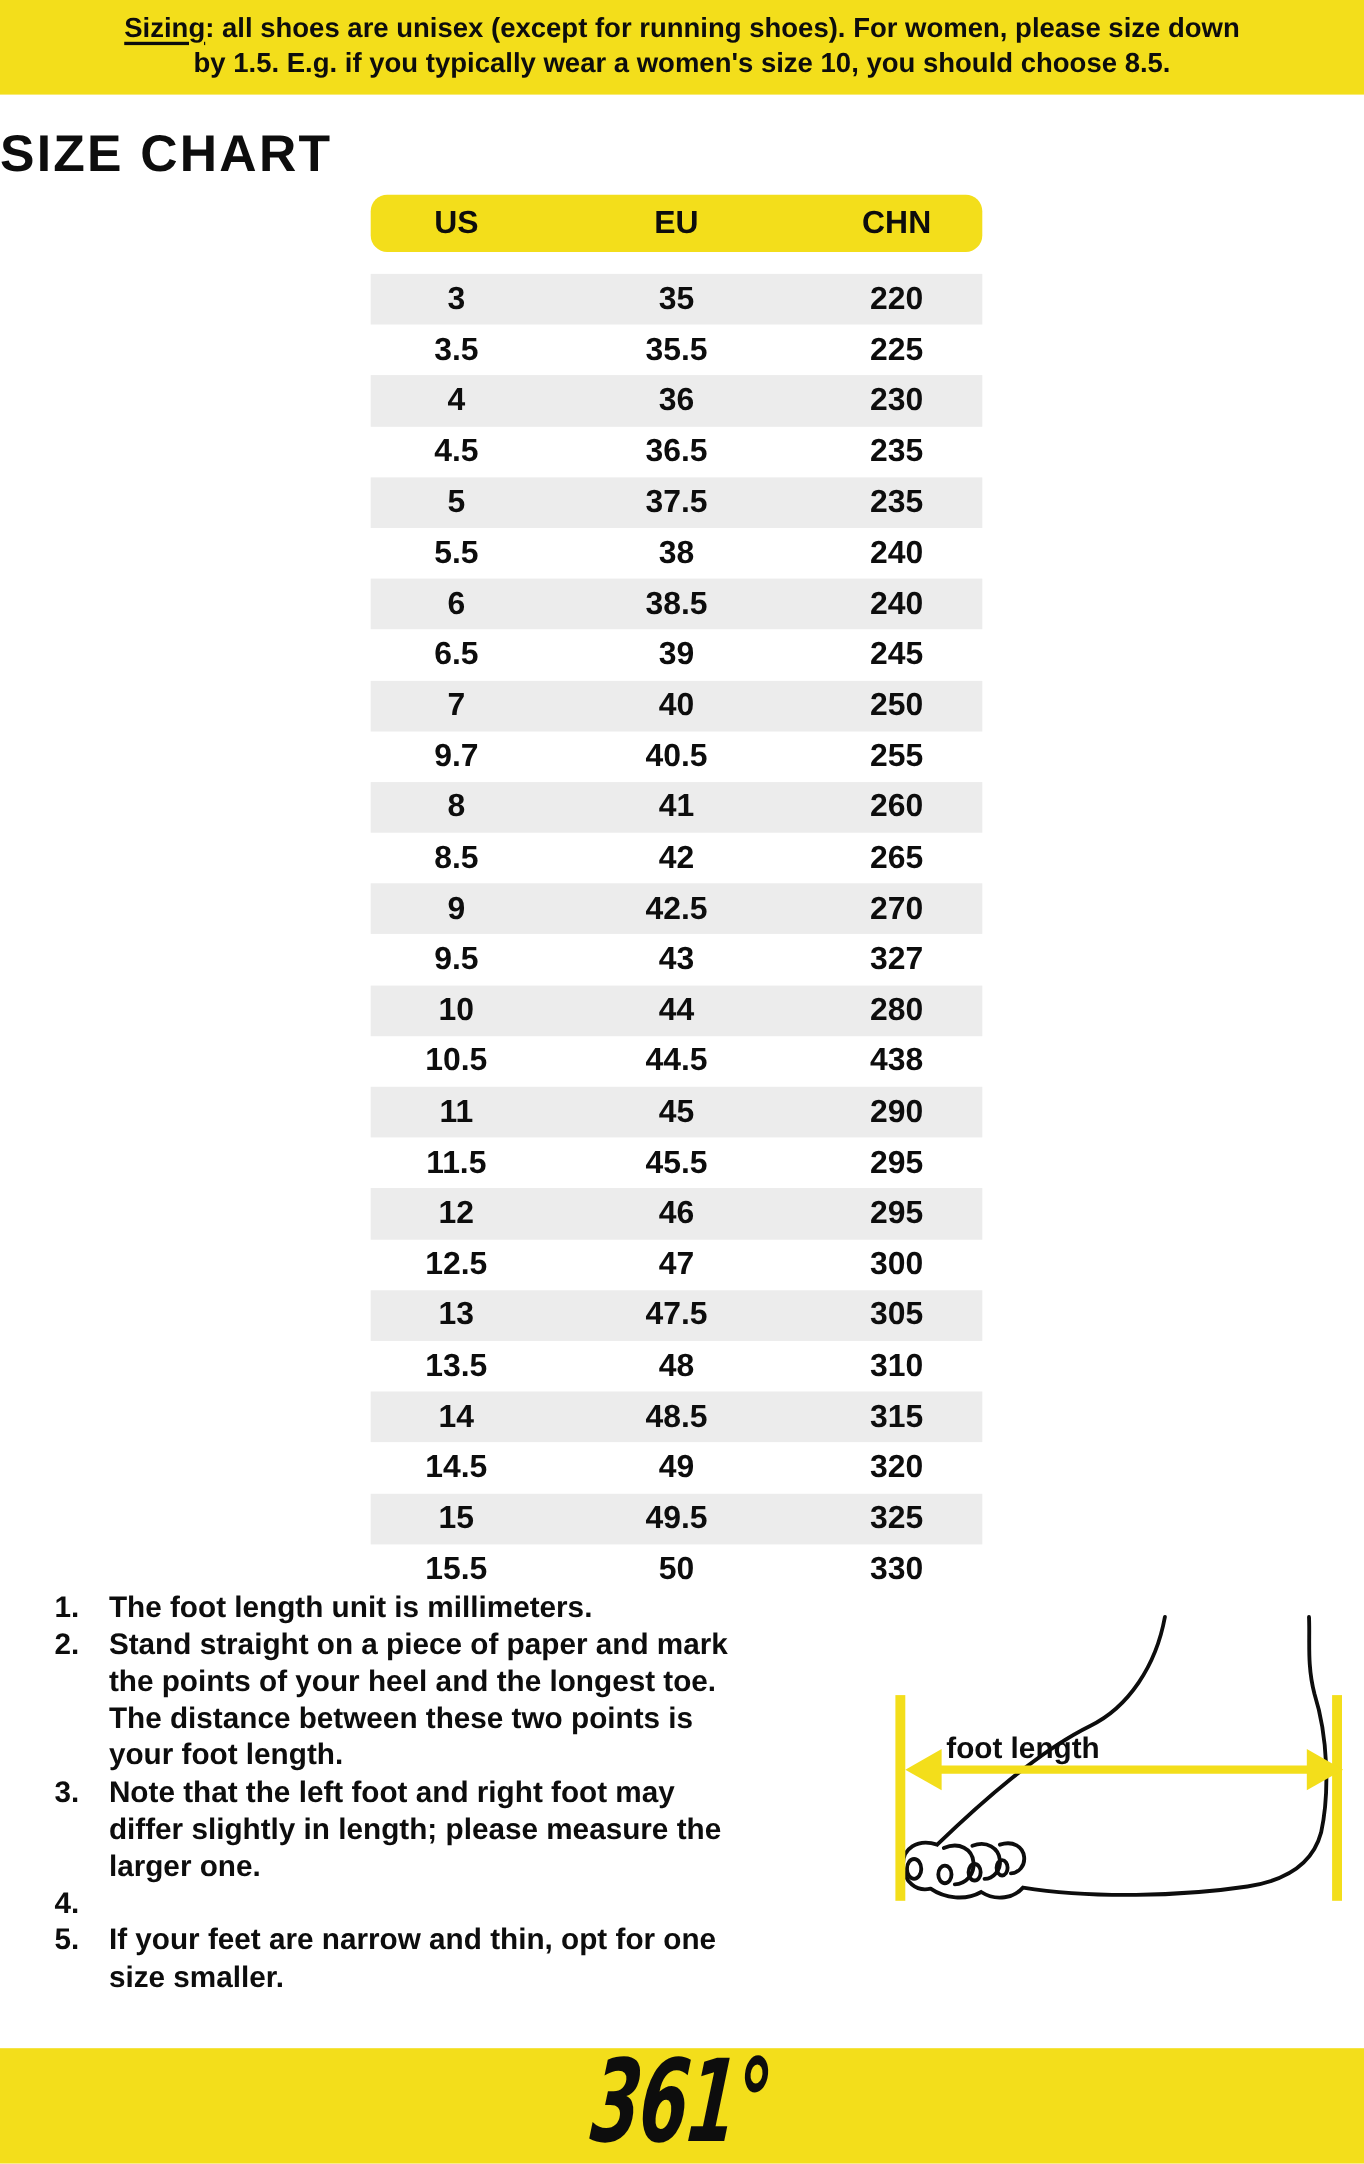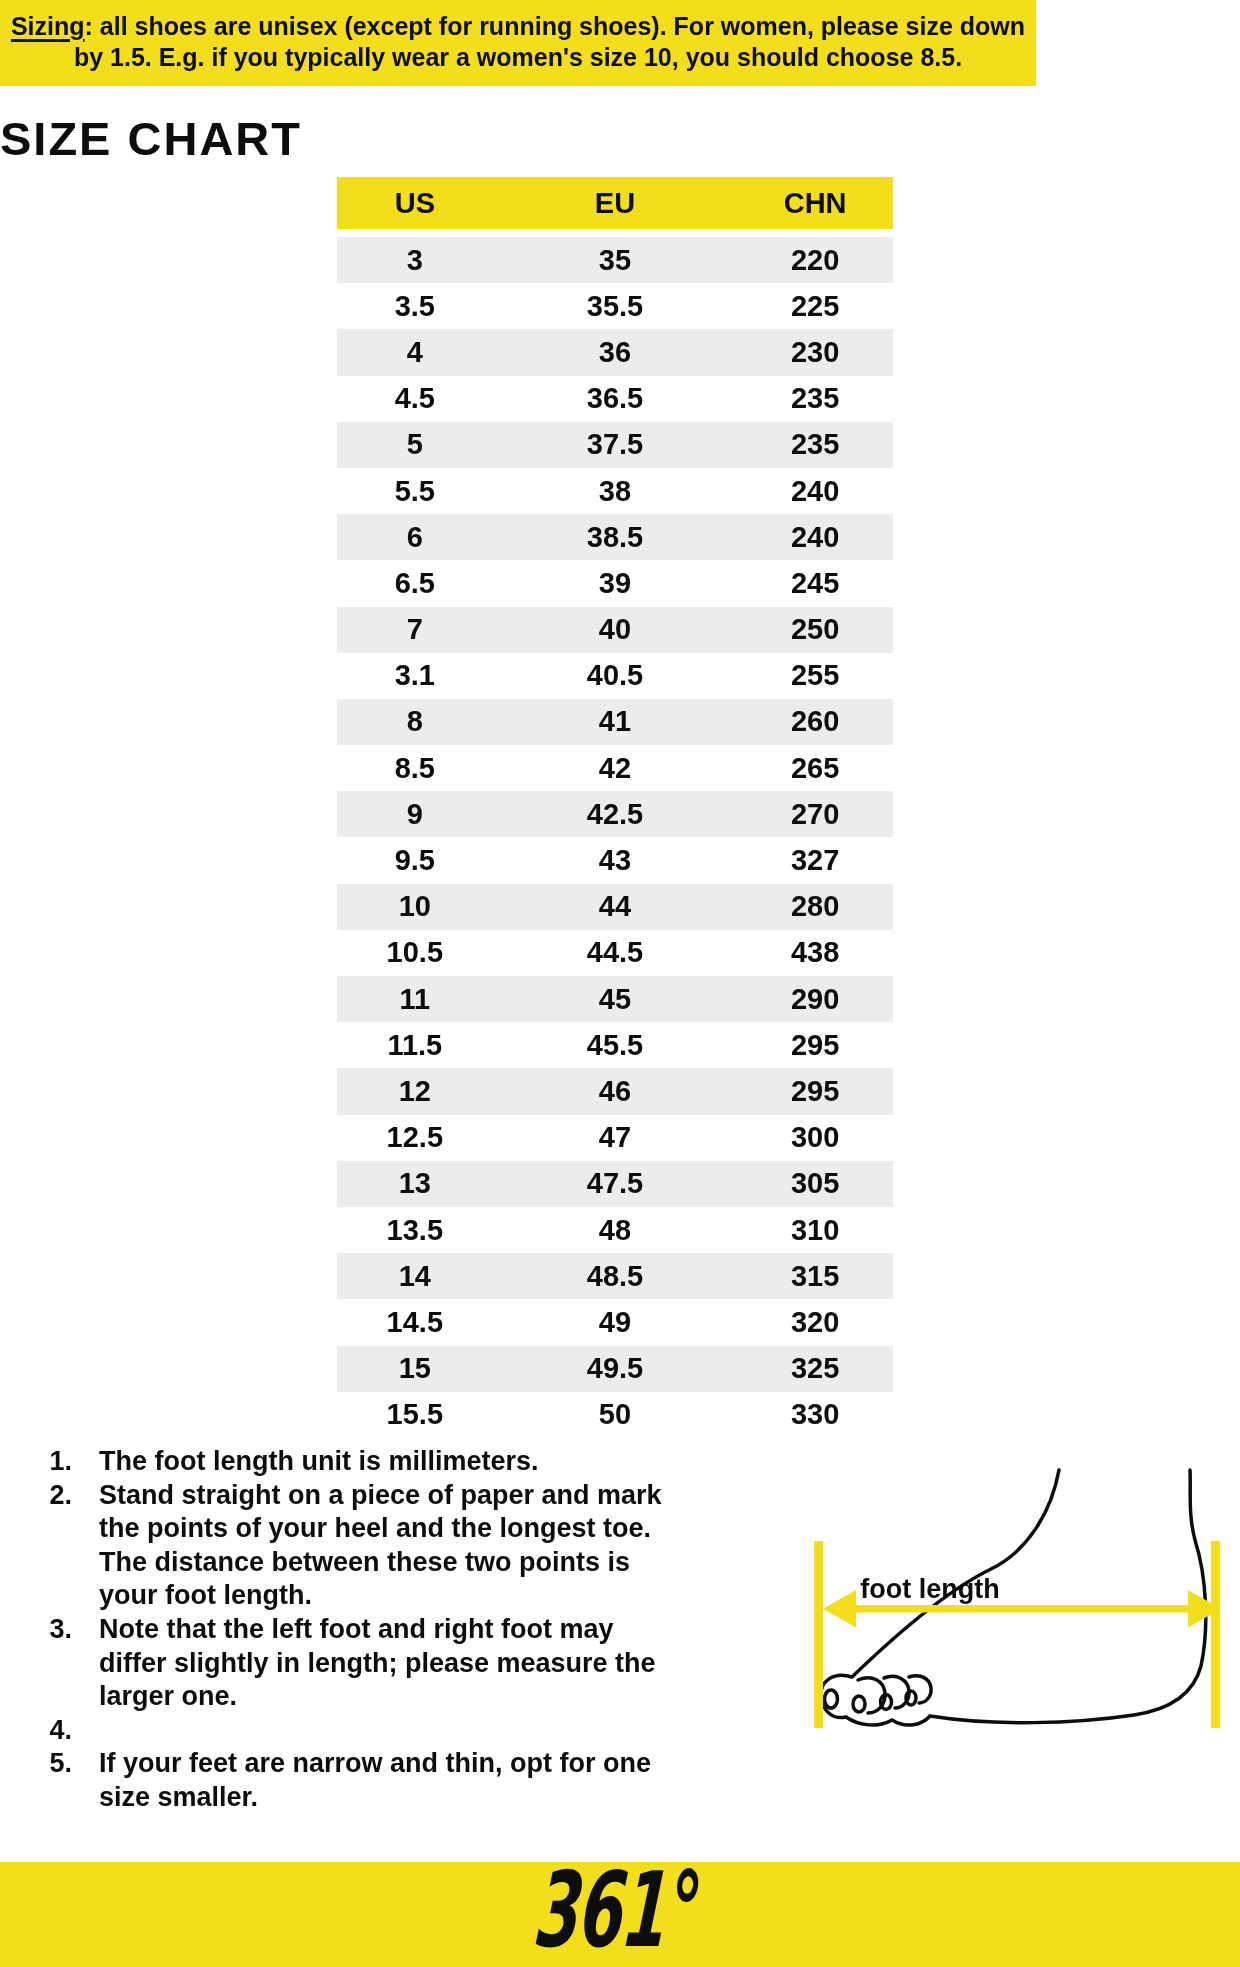--- a/index.html
+++ b/index.html
@@ -8,38 +8,38 @@
     --ink:#0d0d0d;
   }
   html,body{margin:0;padding:0;}
   body{
     width:1240px;height:1967px;position:relative;background:#ffffff;
     font-family:"Liberation Sans", sans-serif;color:var(--ink);
     overflow:hidden;
   }
   
   .banner{
-    position:absolute;top:0;left:0;width:1036px;height:86px;
+    position:absolute;top:0;left:0;width:1240px;height:86px;
     background:var(--yellow);box-sizing:border-box;
     text-align:center;font-weight:bold;font-size:25px;line-height:31px;
     padding-top:11px;
   }
   .banner .line{white-space:nowrap;}
   .banner .sizing-label{text-decoration:underline;text-decoration-thickness:3px;text-underline-offset:4px;}
   
   .page-title{
     position:absolute;top:111px;left:0;width:1240px;
     text-align:left;font-size:47px;font-weight:bold;letter-spacing:2px;
   }
   
   .size-table{position:absolute;top:177px;left:337px;width:556px;}
   .thead{
     display:grid;grid-template-columns:28% 44% 28%;
     background:var(--yellow);height:52px;align-items:center;
-    font-weight:bold;font-size:29px;text-align:center;margin-bottom:8px;
+    font-weight:bold;font-size:29px;text-align:center;margin-bottom:20px;border-radius:15px;
   }
   .trow{
     display:grid;grid-template-columns:28% 44% 28%;
     height:46.2px;align-items:center;
     font-weight:bold;font-size:29px;text-align:center;
   }
   .trow.gray{background:var(--row-gray);}
   
   .notes{
     position:absolute;top:1445px;left:36px;width:740px;
@@ -122,21 +122,21 @@
         <div>6.5</div>
         <div>39</div>
         <div>245</div>
       </div>
       <div class="trow gray">
         <div>7</div>
         <div>40</div>
         <div>250</div>
       </div>
       <div class="trow white">
-        <div>3.1</div>
+        <div>9.7</div>
         <div>40.5</div>
         <div>255</div>
       </div>
       <div class="trow gray">
         <div>8</div>
         <div>41</div>
         <div>260</div>
       </div>
       <div class="trow white">
         <div>8.5</div>

